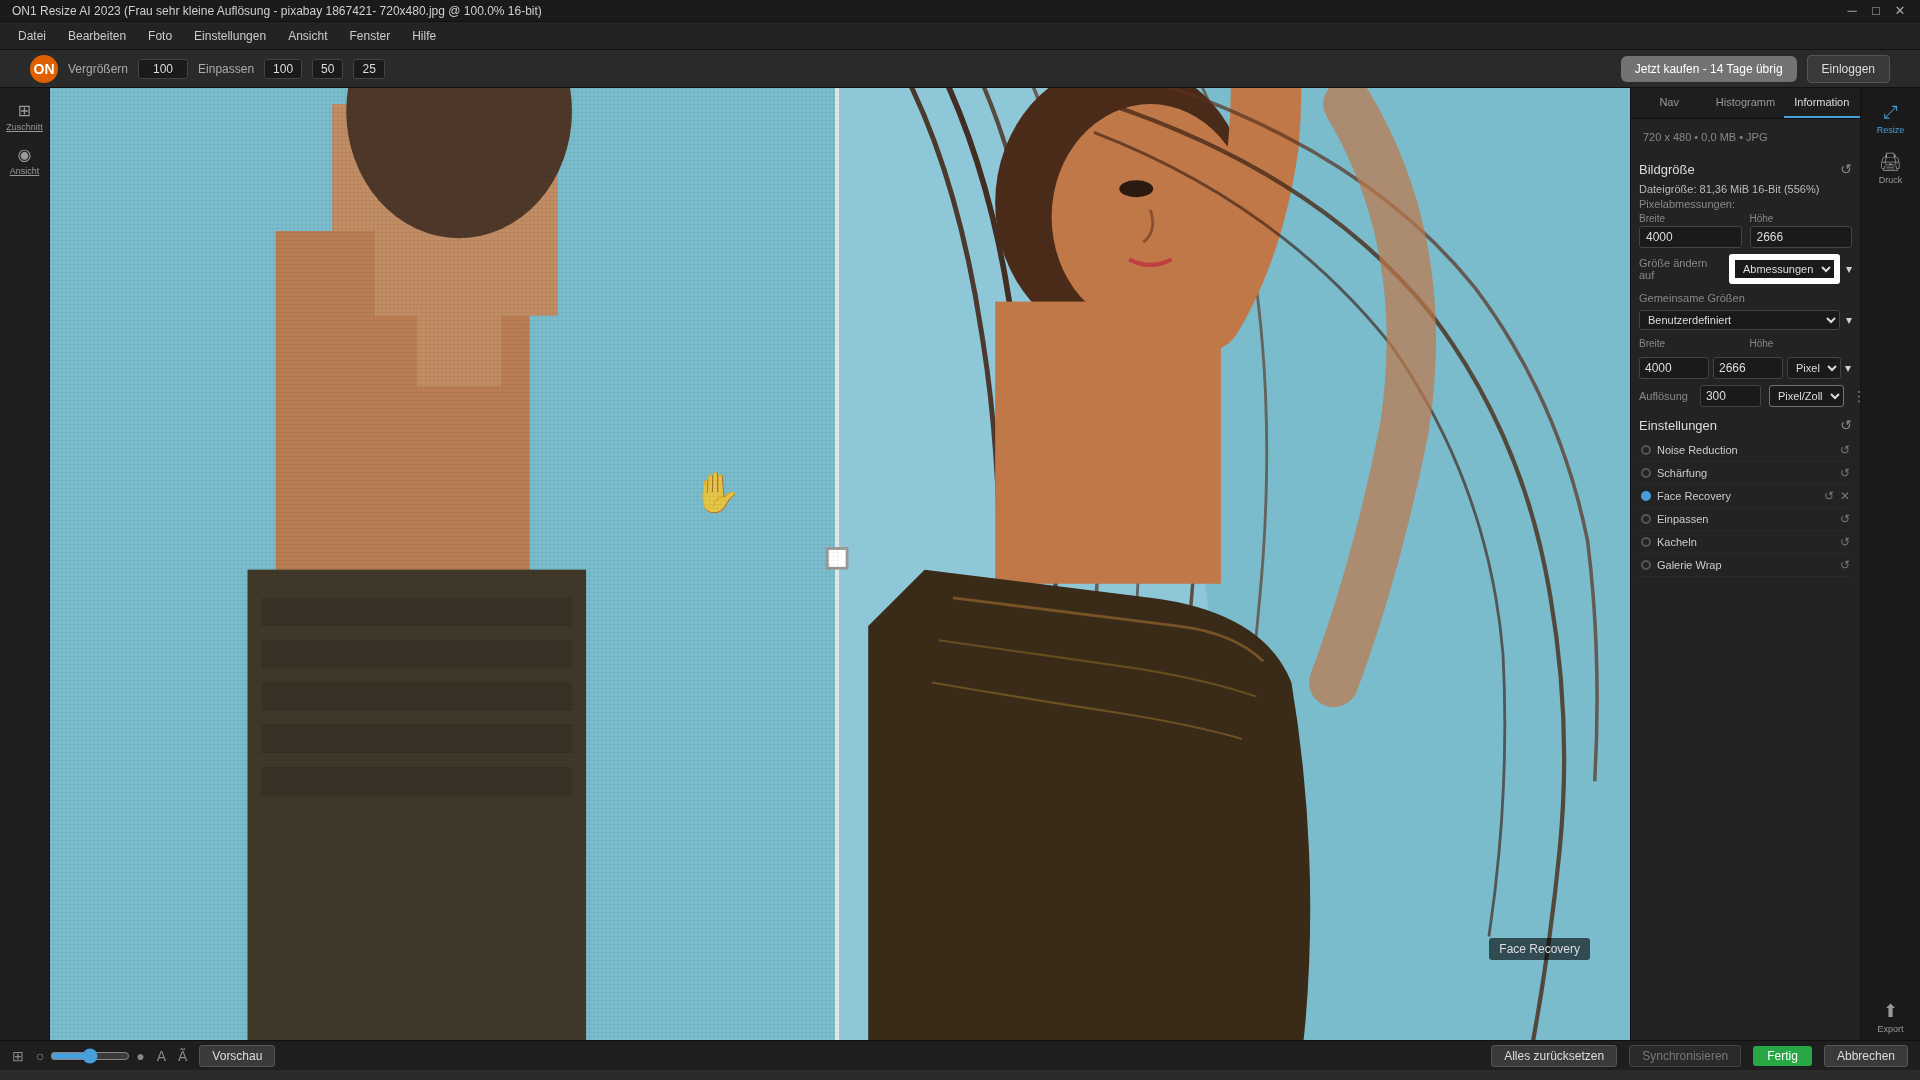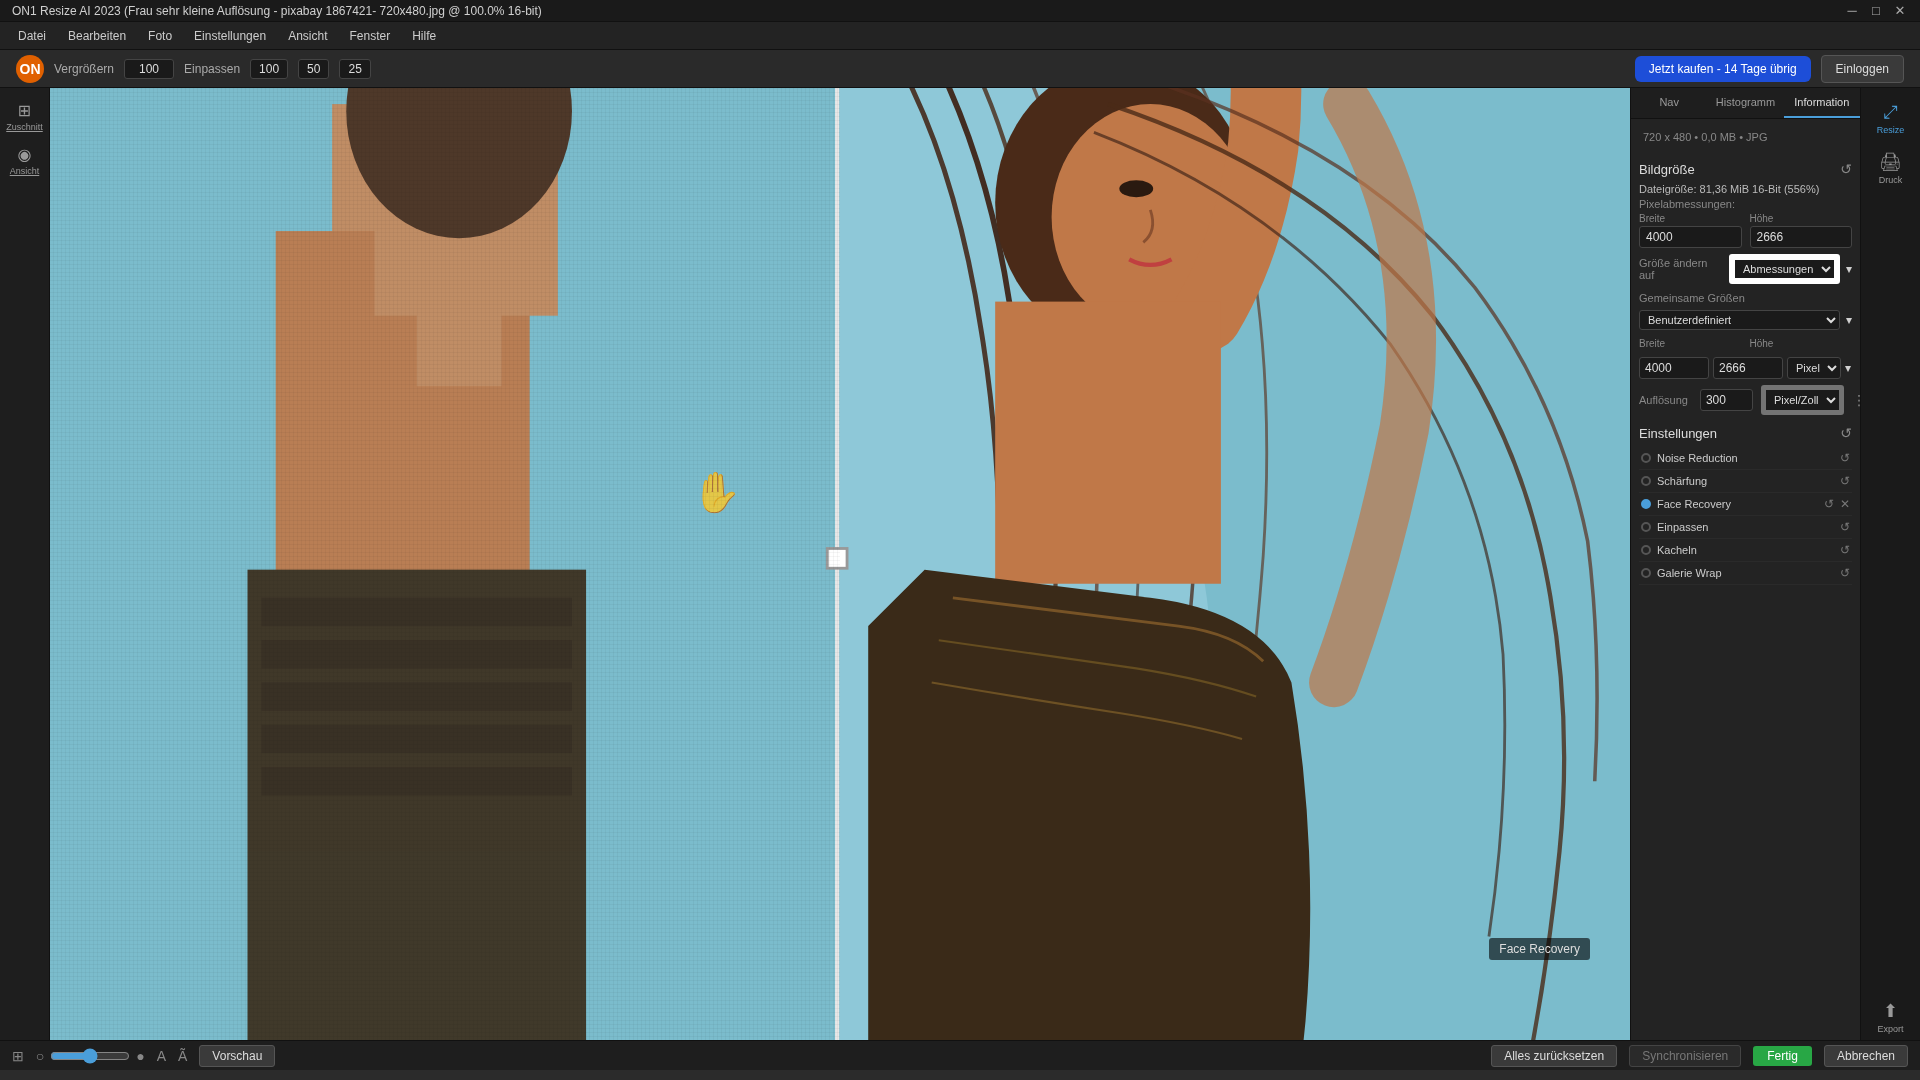--- a/index.html
+++ b/index.html
@@ -55,21 +55,21 @@
       font-size: 12px;
       color: #ccc;
     }
 
     
     #toolbar {
       height: 38px;
       background: #2a2a2a;
       display: flex;
       align-items: center;
-      padding: 0 16px;
+      padding: 0 30px;
       border-bottom: 1px solid #111;
       gap: 10px;
     }
     .toolbar-logo {
       width: 28px;
       height: 28px;
       background: #e06000;
       border-radius: 50%;
       display: flex;
       align-items: center;
@@ -95,21 +95,21 @@
     .toolbar-number {
       background: #1a1a1a;
       border: 1px solid #444;
       color: #ddd;
       padding: 2px 8px;
       border-radius: 3px;
       font-size: 12px;
     }
     .toolbar-spacer { flex: 1; }
     .btn-buy {
-      background: #1d4ed8;
+      background: #737373;
       color: white;
       border: none;
       padding: 6px 14px;
       border-radius: 6px;
       cursor: pointer;
       font-size: 12px;
     }
     .btn-login {
       background: #3a3a3a;
       color: #ddd;
@@ -319,25 +319,25 @@
       margin-bottom: 10px;
     }
     .aufloesung-label { font-size: 11px; color: #888; margin-right: 4px; }
     .aufloesung-input {
       background: #1a1a1a;
       border: 1px solid #444;
       color: #ddd;
       padding: 3px 5px;
       border-radius: 3px;
       font-size: 12px;
-      width: 53px;
+      width: 61px;
     }
     .aufloesung-select {
       background: #1a1a1a;
-      border: 5px solid #737373;
+      border: 1px solid #737373;
       color: #ddd;
       padding: 3px 4px;
       border-radius: 3px;
       font-size: 11px;
     }
     .aufloesung-more { color: #888; cursor: pointer; font-size: 14px; }
 
     
     .einst-section-header {
       display: flex;

